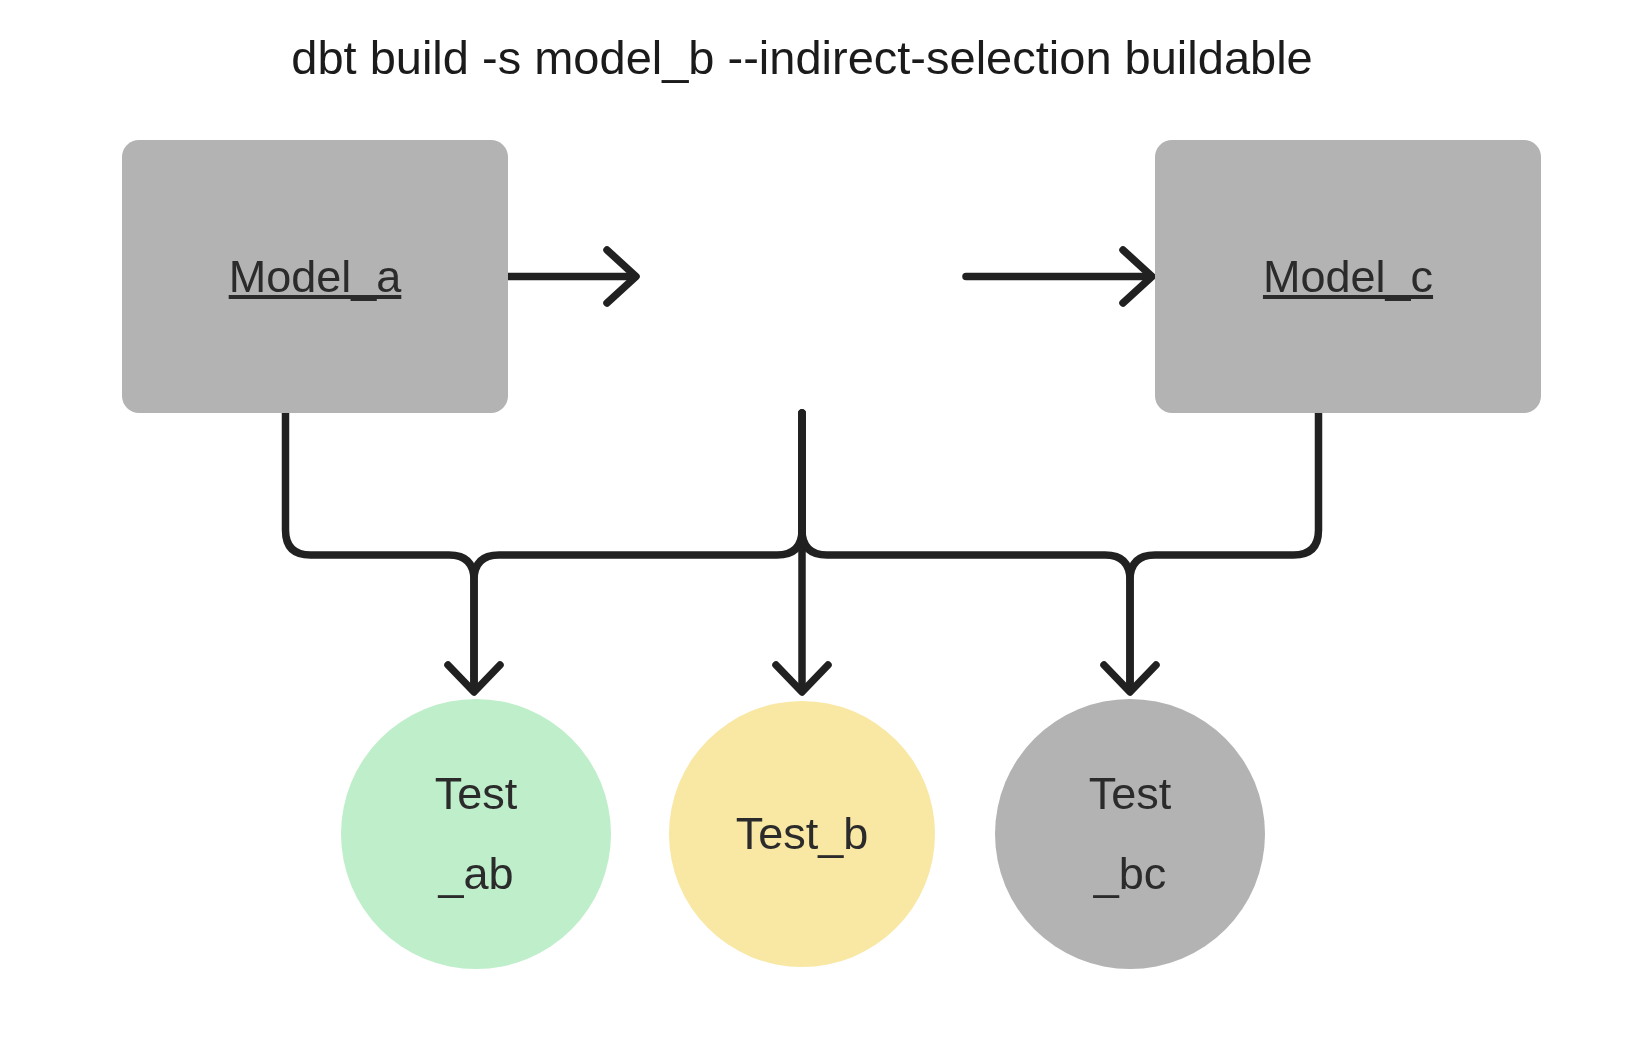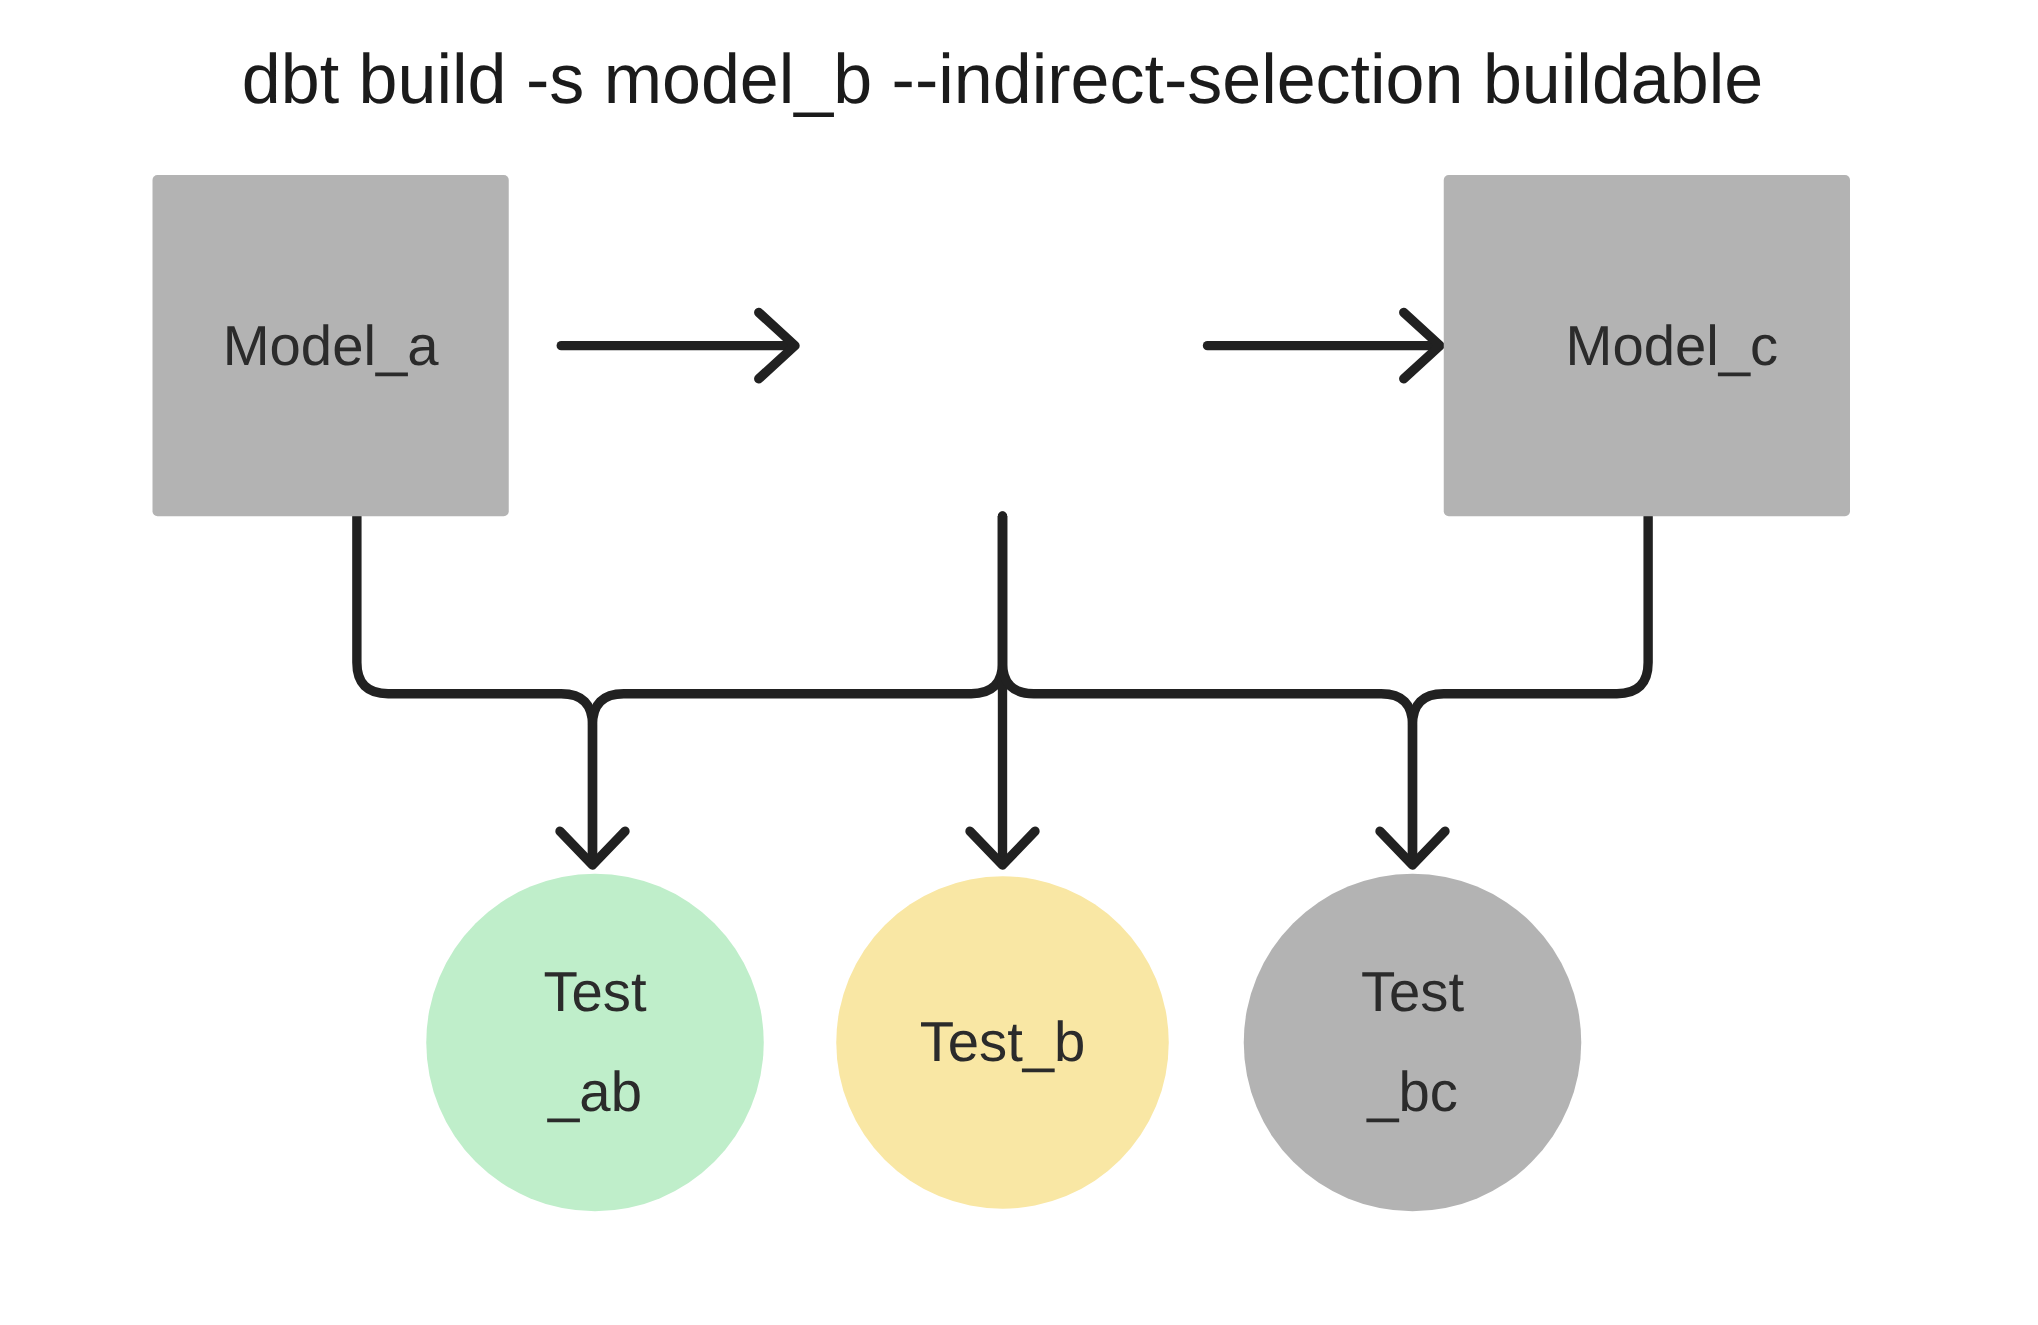--- a/index.html
+++ b/index.html
@@ -2,32 +2,32 @@
 <html><head>
 <meta charset="utf-8">
 <style>
   html,body{margin:0;padding:0;background:#ffffff;}
   .canvas{
     position:relative;width:1630px;height:1060px;background:#ffffff;overflow:hidden;
     font-family:"Liberation Sans","DejaVu Sans",sans-serif;
   }
   .title{
     position:absolute;top:30px;left:0;width:1630px;padding-right:26px;box-sizing:border-box;
-    text-align:center;font-size:56px;font-weight:500;color:#1b1b1b;letter-spacing:0px;
+    text-align:center;font-size:47px;font-weight:500;color:#1b1b1b;letter-spacing:0px;
   }
   svg.edges{position:absolute;left:0;top:0;width:1630px;height:1060px;}
   svg.edges path{fill:none;stroke:#212121;stroke-width:7.5;stroke-linecap:round;stroke-linejoin:round;}
   .box{
-    position:absolute;top:140px;width:285px;height:273px;border-radius:4px;
+    position:absolute;top:140px;width:386px;height:273px;border-radius:17px;
     display:flex;align-items:center;justify-content:center;
-    font-size:45px;font-weight:500;color:#2b2b2b;
+    font-size:45px;font-weight:500;color:#2b2b2b;text-decoration:underline;
   }
   .box-a{left:122px;background:#b3b3b3;}
   .box-b{left:639px;background:#4996f2;color:#ffffff;}
-  .box-c{left:1155px;background:#b3b3b3;padding-left:40px;}
+  .box-c{left:1155px;background:#b3b3b3;}
   .circle{
     position:absolute;border-radius:50%;
     display:flex;flex-direction:column;align-items:center;justify-content:center;
     font-size:45px;font-weight:500;color:#2b2b2b;text-align:center;line-height:1.78;
   }
   .circle-ab{left:341px;top:699px;width:270px;height:270px;background:#bfeeca;}
   .circle-b{left:669px;top:701px;width:266px;height:266px;background:#f9e7a4;align-items:center;}
   .circle-bc{left:995px;top:699px;width:270px;height:270px;background:#b3b3b3;}
 </style>
 </head>

